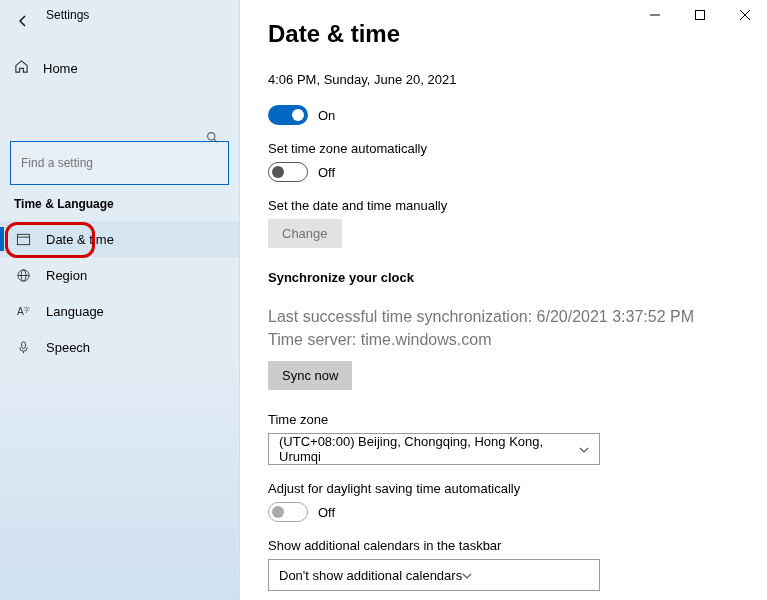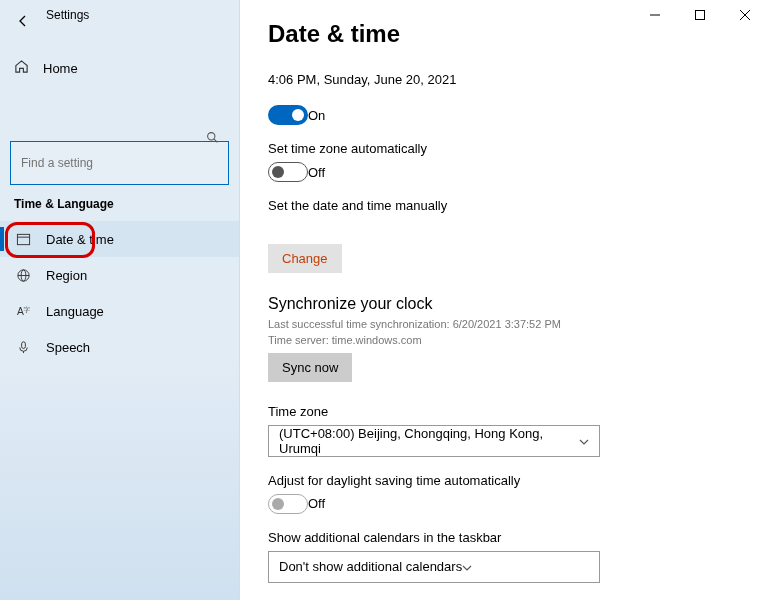--- a/index.html
+++ b/index.html
@@ -40,43 +40,43 @@
     position: absolute; left: 5px; top: 222px; width: 90px; height: 36px;
     border: 3px solid #d40000; border-radius: 12px; pointer-events: none;
   }
 
   .main { flex: 1; padding: 20px 28px; overflow: auto; }
   h1 { font-size: 24px; font-weight: 600; margin-bottom: 24px; }
   h2 { font-size: 16px; font-weight: 400; margin-bottom: 14px; }
   .current-time { font-size: 13px; margin-bottom: 18px; }
   .setting-label { font-size: 13px; margin-bottom: 6px; }
   .setting-block { margin-bottom: 16px; }
-  .toggle-row { display: flex; align-items: center; }
+  .toggle-row { display: flex; align-items: center; gap: 10px; }
   .toggle {
     width: 40px; height: 20px; border-radius: 10px; position: relative;
   }
   .toggle.on { background: #0067c0; }
   .toggle.off { background: #fff; border: 1px solid #555; }
   .toggle.off.disabled { border-color: #aaa; }
   .toggle .knob {
     position: absolute; top: 3px; width: 12px; height: 12px; border-radius: 50%;
   }
   .toggle.on .knob { right: 4px; background: #fff; width: 12px; height: 12px; top: 4px; }
   .toggle.off .knob { left: 3px; background: #555; }
   .toggle.off.disabled .knob { background: #aaa; }
   .toggle-text { font-size: 13px; }
   .disabled-text { color: #000000; }
 
   .btn {
     display: inline-block; background: #ccc; border: none;
     padding: 7px 14px; font-size: 13px; color: #000;
   }
-  .btn.disabled { background: #e2e2e2; color: #c2410c; margin-top: 25px; }
-  .sync-label { font-size: 16px; margin-bottom: 4px; }
-  .sync-info { font-size: 11px; color: #777; line-height: 1.45; margin-bottom: 4px; }
+  .btn.disabled { background: #e2e2e2; color: #737373; }
+  .sync-label { font-size: 13px; margin-bottom: 20px; font-weight: bold; }
+  .sync-info { font-size: 16px; color: #777; line-height: 1.45; margin-bottom: 10px; }
 
   .dropdown {
     width: 332px; height: 32px; border: 1px solid #999; background: #fff;
     display: flex; align-items: center; 
     padding: 0 10px; font-size: 13px;
   }
   .chev { font-size: 12px; color: #555; }
 </style>
 </head>
 <body>

